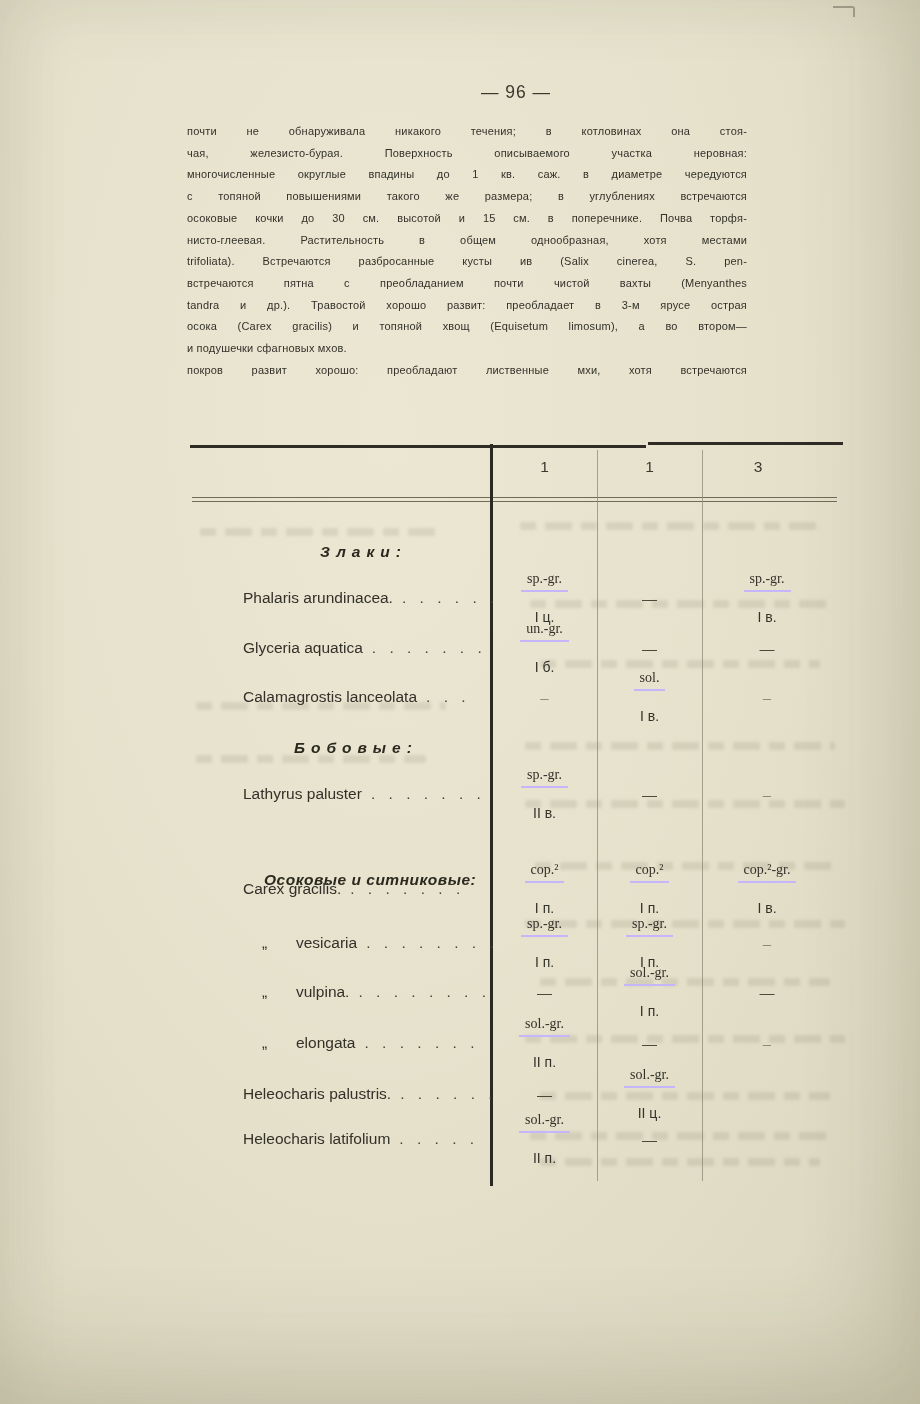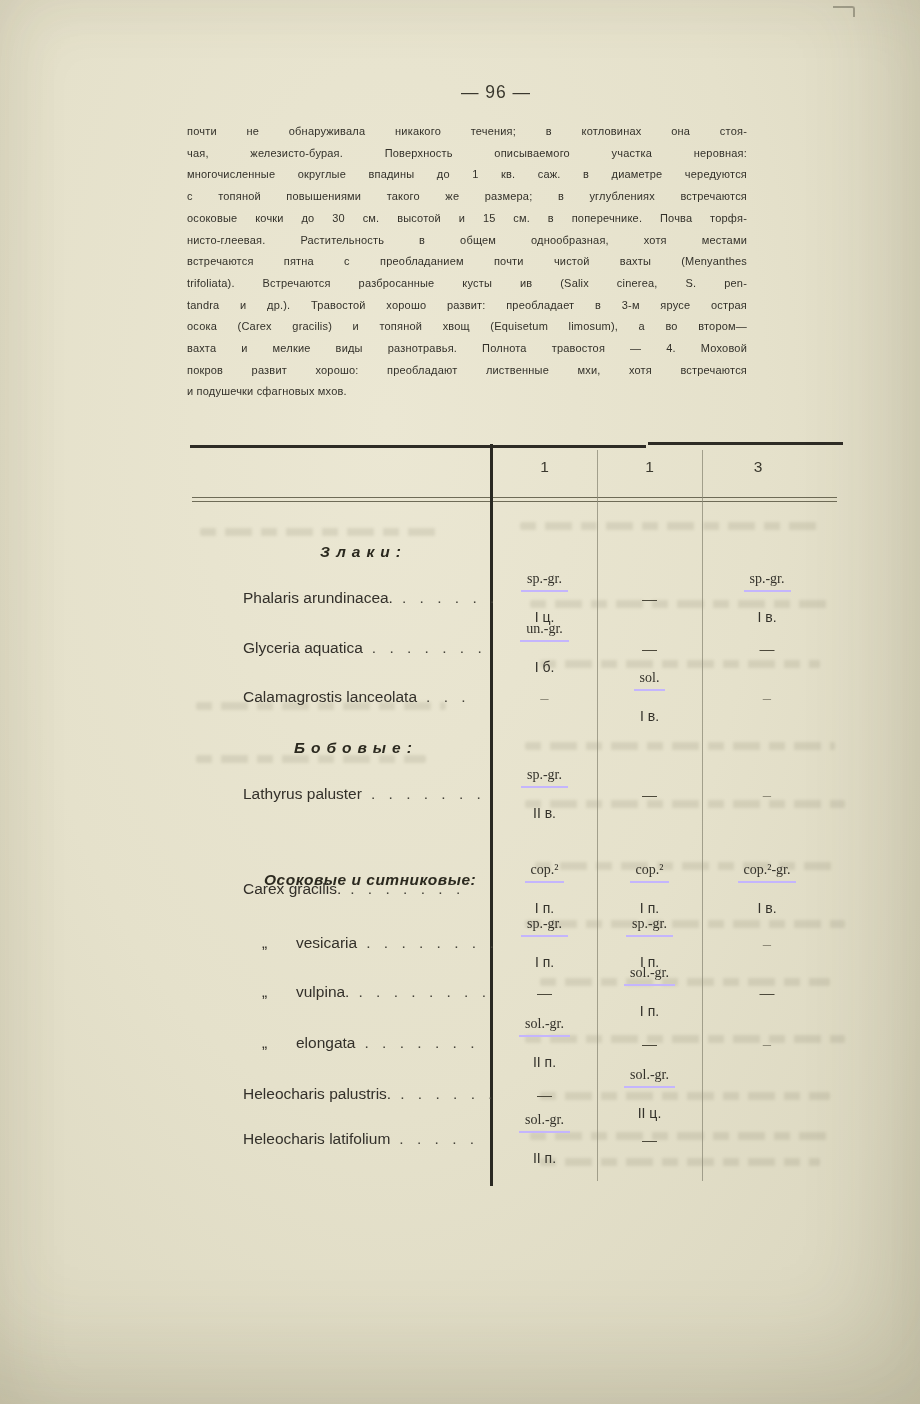--- a/index.html
+++ b/index.html
@@ -6,21 +6,21 @@
   body{
     width:920px;height:1404px;position:relative;overflow:hidden;
     background:
       radial-gradient(ellipse at 42% 30%, #ebe7d3 0%, #e5e1cb 50%, #ddd9c2 82%, #d3cfb7 100%);
     font-family:"Liberation Sans", sans-serif;
     color:#34322a;
   }
   .vignette{position:absolute;inset:0;pointer-events:none;z-index:5;
     box-shadow:inset -30px -50px 90px rgba(95,90,58,.16), inset 18px 12px 60px rgba(95,90,58,.07);}
   
-  .pagenum{position:absolute;left:376px;top:82px;width:240px;text-align:center;
+  .pagenum{position:absolute;left:396px;top:82px;width:240px;text-align:center;
     font-size:17.5px;letter-spacing:1px;color:#3a382e;z-index:2;}
   
   .para{position:absolute;left:187px;top:121px;width:560px;z-index:2;}
   .pline{font-size:11px;line-height:21.7px;letter-spacing:.2px;
     text-align:justify;text-align-last:justify;color:#33312a;}
   .pline.last{text-align-last:left;}
   
   .rule{position:absolute;background:#2e2c25;z-index:2;}
   .thin{background:#6e6b57;}
   .vline{position:absolute;z-index:2;}
@@ -57,27 +57,26 @@
 
 <div class="pagenum">— 96 —</div>
 
 <div class="para">
     <div class="pline">почти не обнаруживала никакого течения; в котловинах она стоя-</div>
     <div class="pline">чая, железисто-бурая. Поверхность описываемого участка неровная:</div>
     <div class="pline">многочисленные округлые впадины до 1 кв. саж. в диаметре чередуются</div>
     <div class="pline">с топяной повышениями такого же размера; в углублениях встречаются</div>
     <div class="pline">осоковые кочки до 30 см. высотой и 15 см. в поперечнике. Почва торфя-</div>
     <div class="pline">нисто-глеевая. Растительность в общем однообразная, хотя местами</div>
+    <div class="pline">trifoliata). Встречаются разбросанные кусты ив (Salix cinerea, S. pen-</div>
     <div class="pline">встречаются пятна с преобладанием почти чистой вахты (Menyanthes</div>
-    <div class="pline">trifoliata). Встречаются разбросанные кусты ив (Salix cinerea, S. pen-</div>
     <div class="pline">tandra и др.). Травостой хорошо развит: преобладает в 3-м ярусе острая</div>
     <div class="pline">осока (Carex gracilis) и топяной хвощ (Equisetum limosum), а во втором—</div>
-    <div class="pline">вахта и мелкие виды разнотравья. Полнота травостоя — 4. Моховой</div>
+    <div class="pline last">и подушечки сфагновых мхов.</div>
     <div class="pline">покров развит хорошо: преобладают лиственные мхи, хотя встречаются</div>
-    <div class="pline last">и подушечки сфагновых мхов.</div>
   </div>
 
 <div class="rule" style="left:190px;top:445px;width:456px;height:2.5px;"></div>
 <div class="rule" style="left:648px;top:442px;width:195px;height:2.5px;"></div>
 <div class="rule thin" style="left:192px;top:497px;width:645px;height:1px;"></div>
 <div class="rule thin" style="left:192px;top:501px;width:645px;height:1px;"></div>
 <div class="vline" style="left:490px;top:444px;width:2.5px;height:742px;background:#2a2922;"></div>
 <div class="vline" style="left:597px;top:450px;width:1px;height:731px;background:#8b8875;opacity:.75;"></div>
 <div class="vline" style="left:702px;top:450px;width:1px;height:731px;background:#8b8875;opacity:.75;"></div>
 

